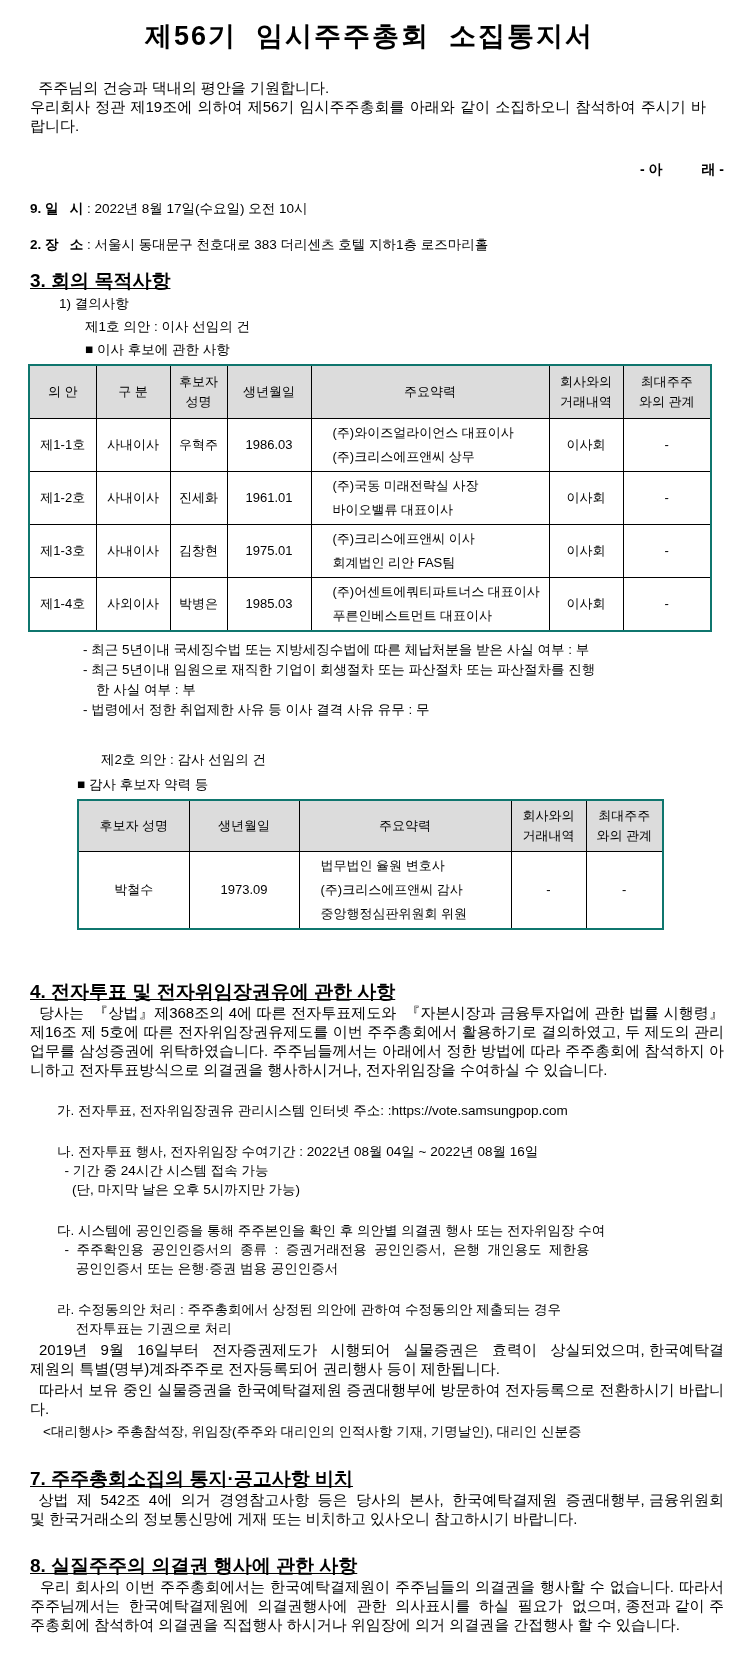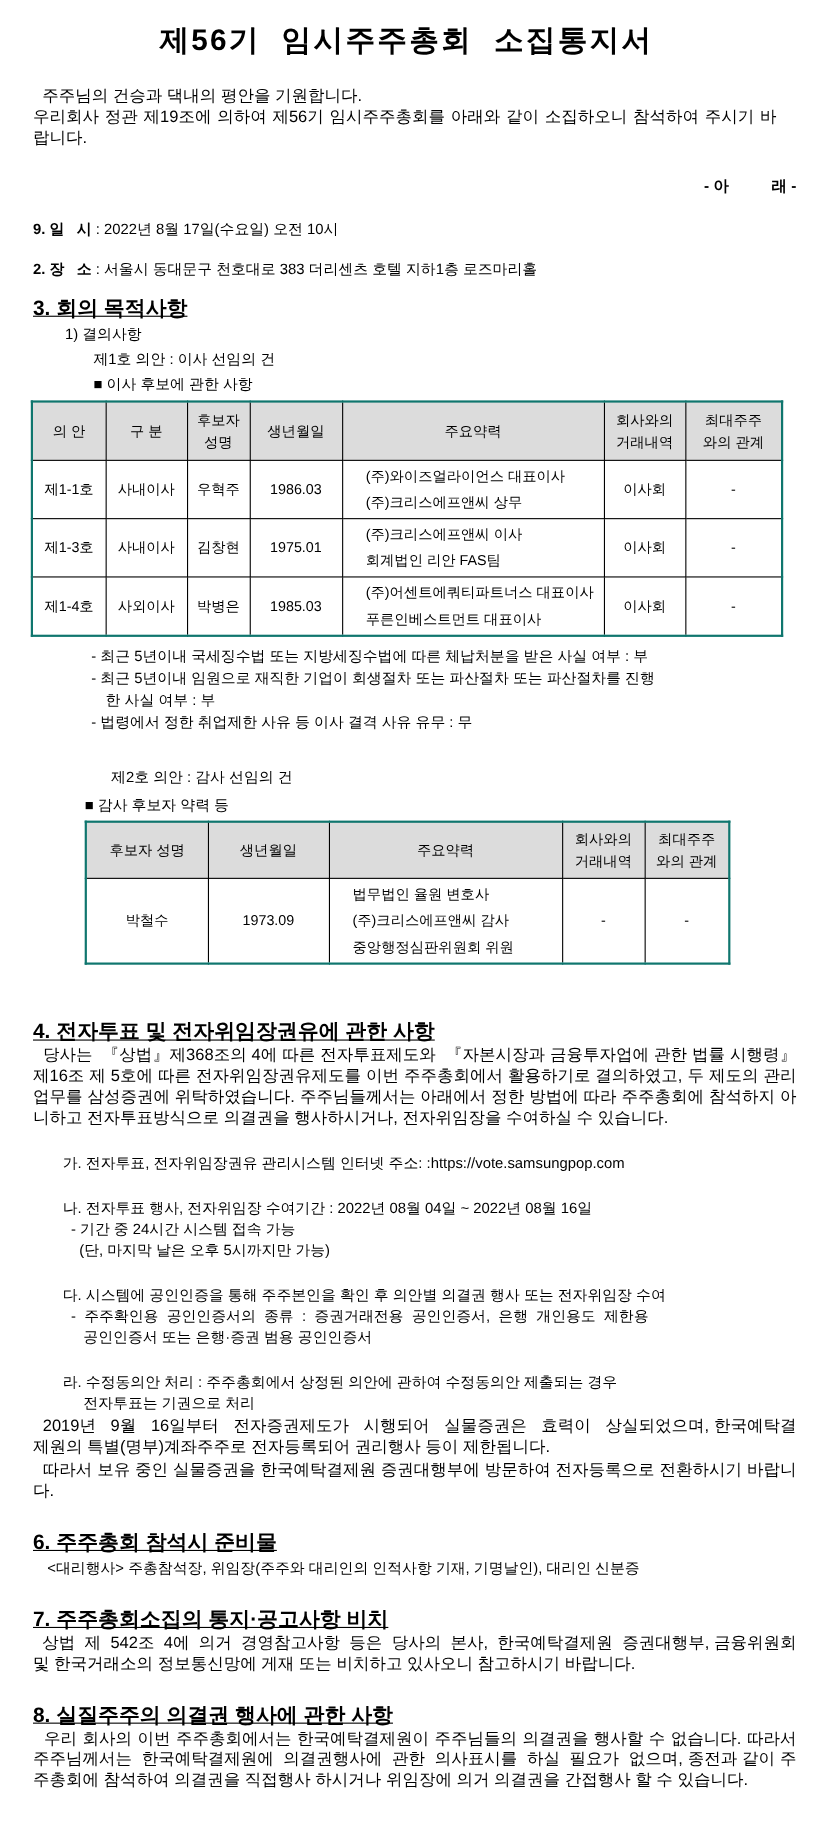--- a/index.html
+++ b/index.html
@@ -89,20 +89,30 @@
         <td>제1-1호</td>
         <td>사내이사</td>
         <td>우혁주</td>
         <td>1986.03</td>
         <td class="career">(주)와이즈얼라이언스 대표이사
 (주)크리스에프앤씨 상무</td>
         <td>이사회</td>
         <td>-</td>
       </tr>
       <tr>
+        <td>제1-2호</td>
+        <td>사내이사</td>
+        <td>진세화</td>
+        <td>1961.01</td>
+        <td class="career">(주)국동 미래전략실 사장
+바이오밸류 대표이사</td>
+        <td>이사회</td>
+        <td>-</td>
+      </tr>
+      <tr>
         <td>제1-3호</td>
         <td>사내이사</td>
         <td>김창현</td>
         <td>1975.01</td>
         <td class="career">(주)크리스에프앤씨 이사
 회계법인 리안 FAS팀</td>
         <td>이사회</td>
         <td>-</td>
       </tr>
       <tr>
@@ -168,21 +178,20 @@
     (단, 마지막 날은 오후 5시까지만 가능)</div>
   <div class="sub-item">다. 시스템에 공인인증을 통해 주주본인을 확인 후 의안별 의결권 행사 또는 전자위임장 수여
   -  주주확인용  공인인증서의  종류  :  증권거래전용  공인인증서,  은행  개인용도  제한용
      공인인증서 또는 은행·증권 범용 공인인증서</div>
   <div class="sub-item">라. 수정동의안 처리 : 주주총회에서 상정된 의안에 관하여 수정동의안 제출되는 경우
      전자투표는 기권으로 처리</div>
 
   <div class="para sec-body">  2019년   9월   16일부터   전자증권제도가   시행되어   실물증권은   효력이   상실되었으며, 한국예탁결제원의 특별(명부)계좌주주로 전자등록되어 권리행사 등이 제한됩니다.</div>
   <div class="para sec-body">  따라서 보유 중인 실물증권을 한국예탁결제원 증권대행부에 방문하여 전자등록으로 전환하시기 바랍니다.</div>
 
-  <div class="sec-heading" style="margin-top:28px">6. 주주총회 참석시 준비물</div>
   <div class="sub-line" style="margin-left:28px">&lt;대리행사&gt; 주총참석장, 위임장(주주와 대리인의 인적사항 기재, 기명날인), 대리인 신분증</div>
 
   <div class="sec-heading" style="margin-top:28px">7. 주주총회소집의 통지·공고사항 비치</div>
   <div class="para sec-body">  상법  제  542조  4에  의거  경영참고사항  등은  당사의  본사,  한국예탁결제원  증권대행부, 금융위원회 및 한국거래소의 정보통신망에 게재 또는 비치하고 있사오니 참고하시기 바랍니다.</div>
 
   <div class="sec-heading" style="margin-top:28px">8. 실질주주의 의결권 행사에 관한 사항</div>
   <div class="para sec-body">  우리 회사의 이번 주주총회에서는 한국예탁결제원이 주주님들의 의결권을 행사할 수 없습니다. 따라서  주주님께서는  한국예탁결제원에  의결권행사에  관한  의사표시를  하실  필요가  없으며, 종전과 같이 주주총회에 참석하여 의결권을 직접행사 하시거나 위임장에 의거 의결권을 간접행사 할 수 있습니다.</div>
 
 </div>
 

